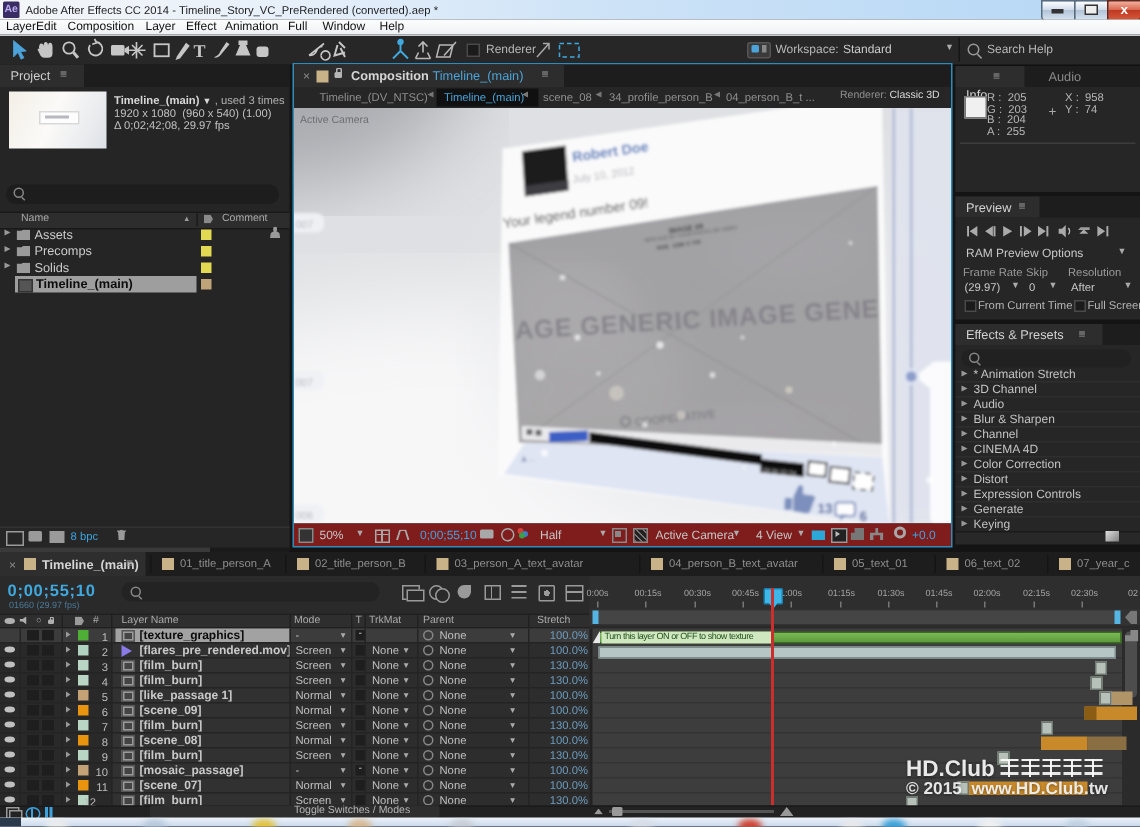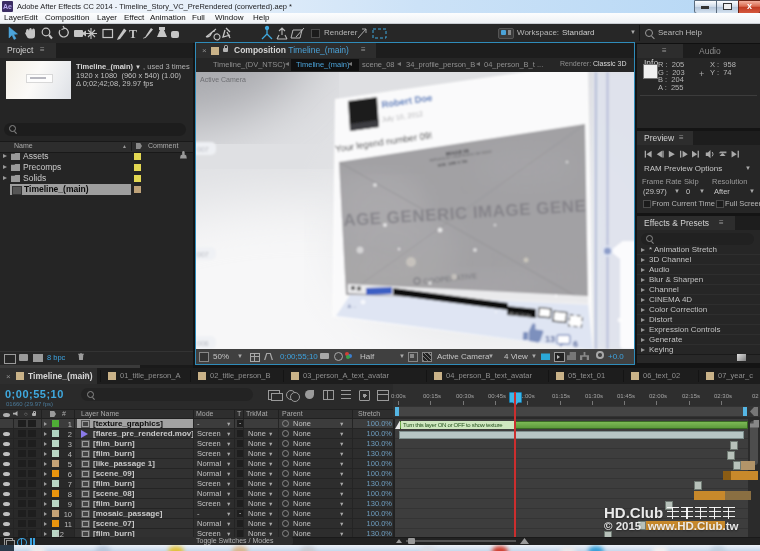--- a/index.html
+++ b/index.html
@@ -284,21 +284,21 @@
       <circle cx="299" cy="153" r="1.5" opacity="0.5"></circle>
       <circle cx="234" cy="211" r="2" opacity="0.6"></circle>
       <circle cx="164" cy="178" r="3.5" opacity="0.5"></circle>
       <circle cx="215" cy="190" r="5" opacity="0.45" fill="#e8e2d4"></circle>
       <circle cx="258" cy="205" r="3" opacity="0.5" fill="#eee8dc"></circle>
       <circle cx="330" cy="188" r="2.5" opacity="0.5" fill="#f0ead2"></circle>
     </g>
   </svg>
   </div>
 
-  <div class="s" style="left:0;top:306px;width:438px;height:15px;background:#404040;" id="compbar">
+  <div class="s" style="left:0;top:306px;width:438px;height:15px;background:#7f1d1d;" id="compbar">
     <div class="s" style="left:3px;top:3px;width:8px;height:8px;border:1px solid #888;background:#333;"></div>
     <div class="s" style="left:17px;top:3px;font-size:8px;color:#c5c5c5;">50%</div>
     <div class="s" style="left:41px;top:4px;font-size:6px;color:#aaa;">▼</div>
     <div class="s" style="left:54px;top:4px;width:8px;height:7px;border:1px solid #a8a8a8;background:linear-gradient(90deg,transparent 3px,#a8a8a8 3px,#a8a8a8 4px,transparent 4px),linear-gradient(transparent 2px,#a8a8a8 2px,#a8a8a8 3px,transparent 3px);"></div>
     <div class="s" style="left:68px;top:4px;width:9px;height:7px;background:#a8a8a8;clip-path:polygon(0 100%,25% 0,75% 0,100% 100%,85% 100%,65% 15%,35% 15%,15% 100%);"></div>
     <div class="s" style="left:84px;top:3px;font-size:8px;color:#3da3e0;">0;00;55;10</div>
     <div class="s" style="left:124px;top:4px;width:9px;height:6px;background:#a8a8a8;border-radius:1px;"></div>
     <div class="s" style="left:138px;top:3px;width:7px;height:7px;border:1px solid #a8a8a8;border-radius:50%;"></div>
     <div class="s" style="left:149px;top:3px;width:4px;height:4px;background:#d04038;border-radius:50%;"></div>
     <div class="s" style="left:152px;top:5px;width:4px;height:4px;background:#3a7fd0;border-radius:50%;"></div>

